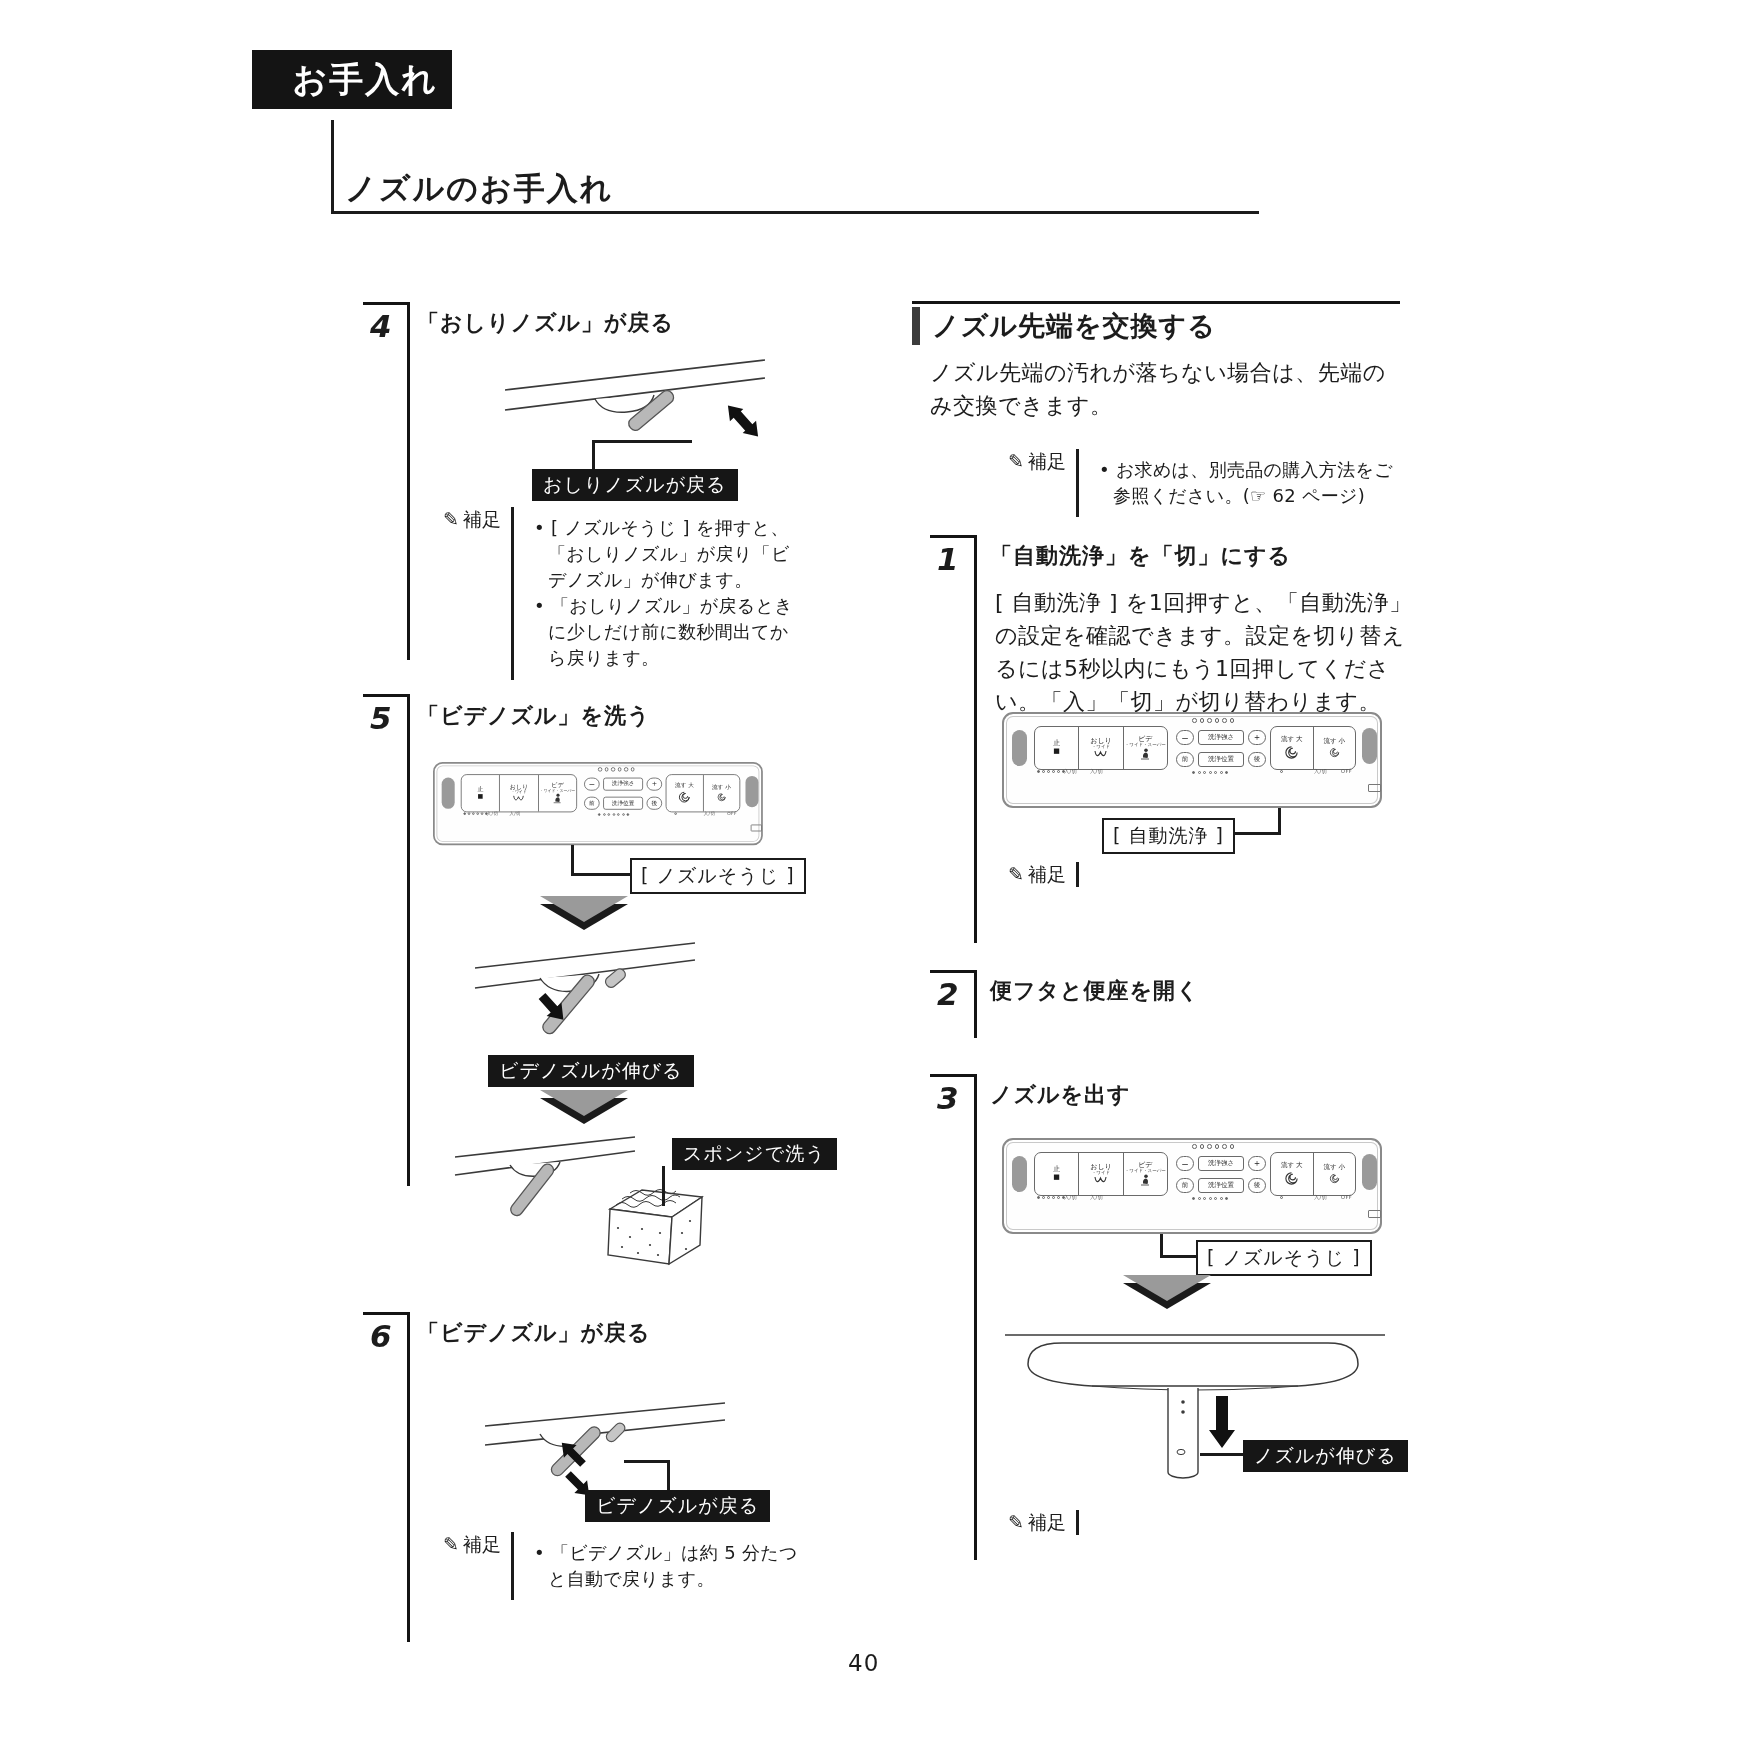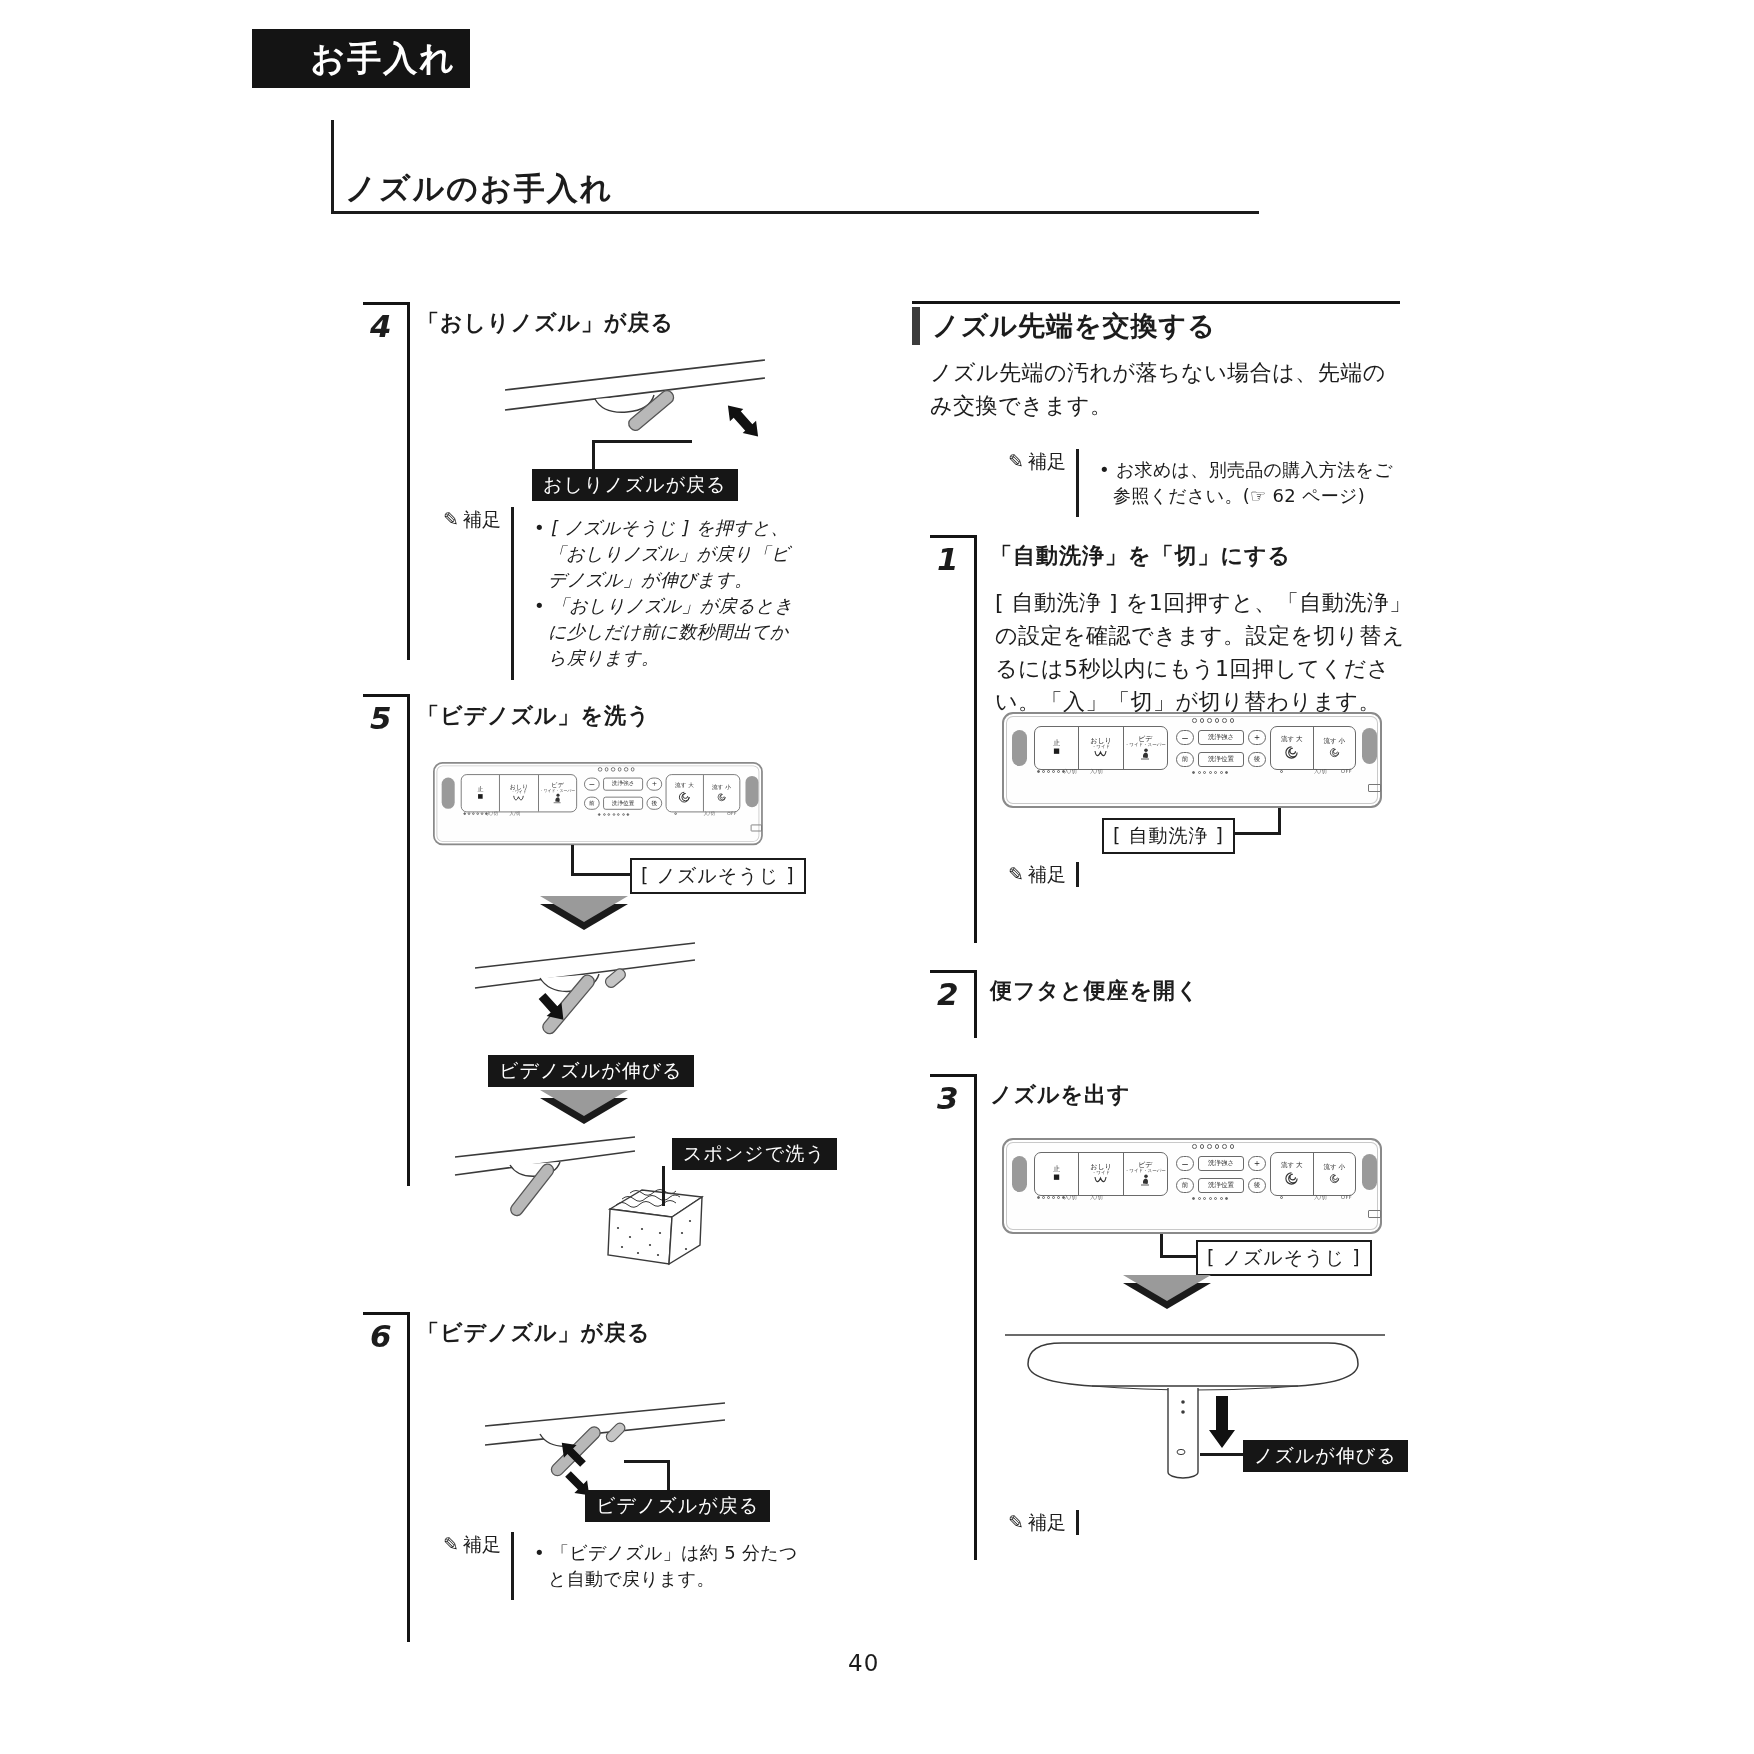--- a/index.html
+++ b/index.html
@@ -1,21 +1,21 @@
 <!DOCTYPE html>
 <html><head>
 <meta charset="utf-8">
 <style>
   html,body{margin:0;padding:0;background:#fff;}
   .page{position:relative;width:1754px;height:1754px;background:#fff;overflow:hidden;
         font-family:"DejaVu Sans",sans-serif;color:#1c1c1c;}
   .abs{position:absolute;}
   .ln{position:absolute;background:#1b1b1b;}
   
-  .tab{position:absolute;left:252px;top:29px;width:218px;height:59px;background:#141414;
+  .tab{position:absolute;left:252px;top:50px;width:200px;height:59px;background:#141414;
        display:flex;align-items:center;justify-content:flex-end;padding-right:14px;box-sizing:border-box;}
   .tab span{color:#fff;font-size:34px;font-weight:bold;letter-spacing:2px;}
   .doc-title{position:absolute;left:345px;top:168px;font-size:31px;font-weight:600;letter-spacing:2px;}
   
   .step-marker{position:absolute;width:47px;border-top:3px solid #141414;border-right:3px solid #141414;box-sizing:border-box;}
   .step-num{display:block;font-style:italic;font-weight:bold;font-size:31px;padding:3px 0 0 7px;}
   .step-title{position:absolute;font-size:22px;font-weight:bold;letter-spacing:1px;white-space:nowrap;}
   .body-text{position:absolute;font-size:22px;line-height:1.5;letter-spacing:0.5px;}
   
   .sec-rule{position:absolute;height:3px;background:#141414;}
@@ -90,21 +90,21 @@
     </g>
   </svg>
   <div class="ln" style="left:592px;top:440px;width:100px;height:2.5px;"></div>
   <div class="ln" style="left:592px;top:440px;width:2.5px;height:32px;"></div>
   <div class="callout" style="left:532px;top:469px;">おしりノズルが戻る</div>
 
   <div class="note" style="left:443px;top:507px;width:365px;">
     <span class="note-icon">✎</span>
     <span class="note-label">補足</span>
     <div class="note-bar"></div>
-    <ul class="note-list" style="width:278px;font-style:italic;">
+    <ul class="note-list" style="width:278px;">
         <li>[ ノズルそうじ ] を押すと、「おしりノズル」が戻り「ビデノズル」が伸びます。</li>
         <li>「おしりノズル」が戻るときに少しだけ前に数秒間出てから戻ります。</li>
       </ul>
   </div>
 
   <div class="step-marker" style="left:363px;top:694px;height:492px;">
     <span class="step-num">5</span>
   </div>
   <div class="step-title" style="left:417px;top:701px;text-align:right;">「ビデノズル」を洗う</div>
 

